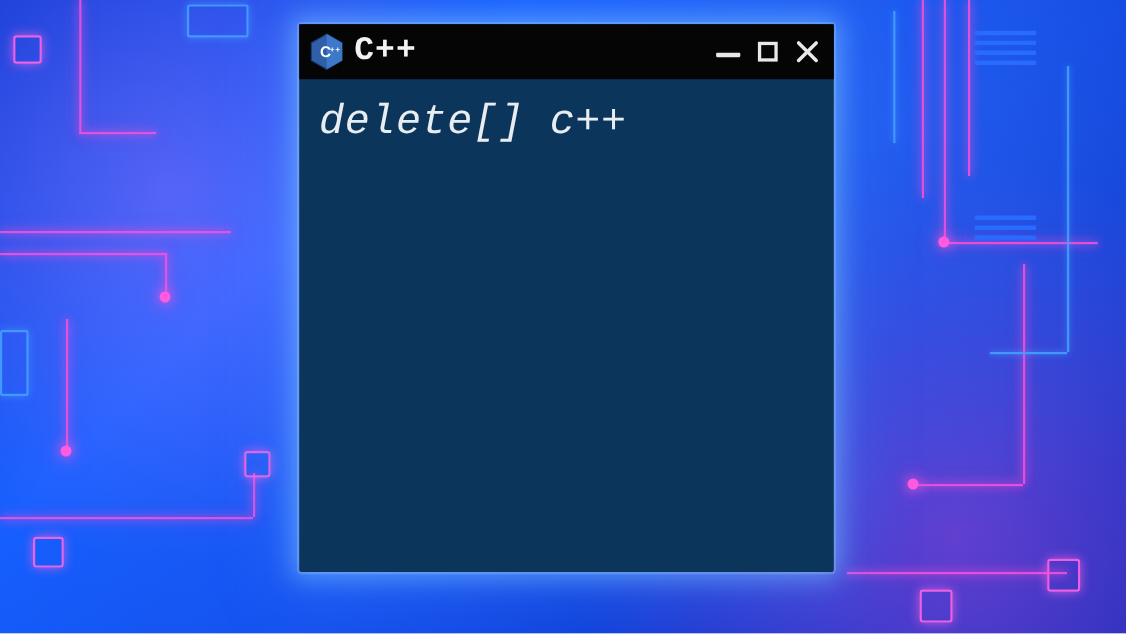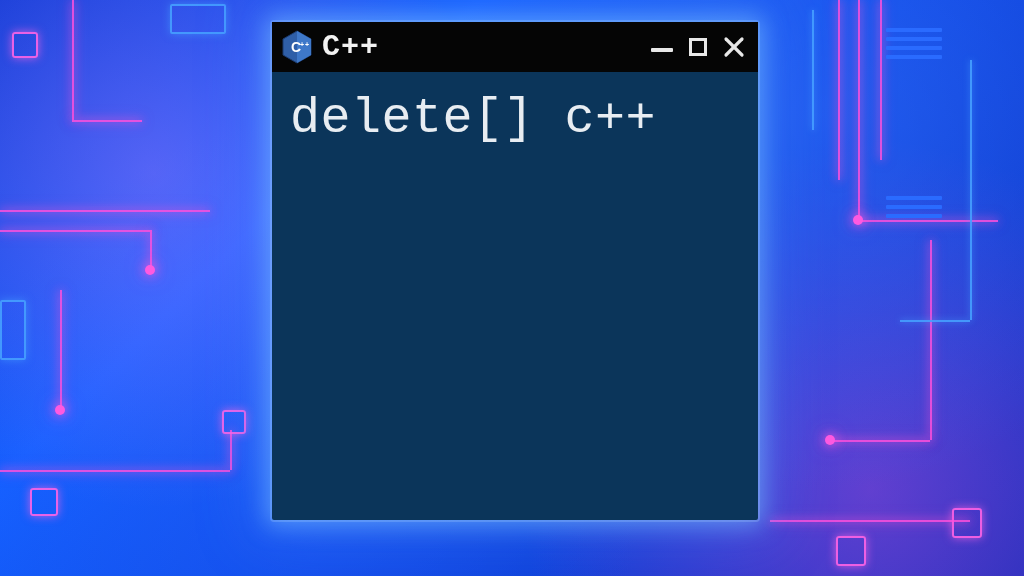--- a/index.html
+++ b/index.html
@@ -68,23 +68,24 @@
     .min { width:22px; height:4px; background:#e8e8e8; border-radius:1px; margin-top:6px;}
     .max { width:18px; height:18px; border:3px solid #e8e8e8; }
     .close svg{ display:block;}
 
     .content {
       padding: 18px 18px;
     }
     .code-line {
       color:#e8edf2;
       font-family: "Courier New", ui-monospace, Menlo, Consolas, monospace;
-      font-size: 50px;
+      font-size: 38px;
       letter-spacing: 0.5px;
       white-space: pre;
+      font-style: italic;
     }
   </style>
 </head>
 <body>
 
 <div class="stage">
 
   <div class="circuits">
 
     <div class="trace h" style="left:0; top:210px; width:210px;"></div>

